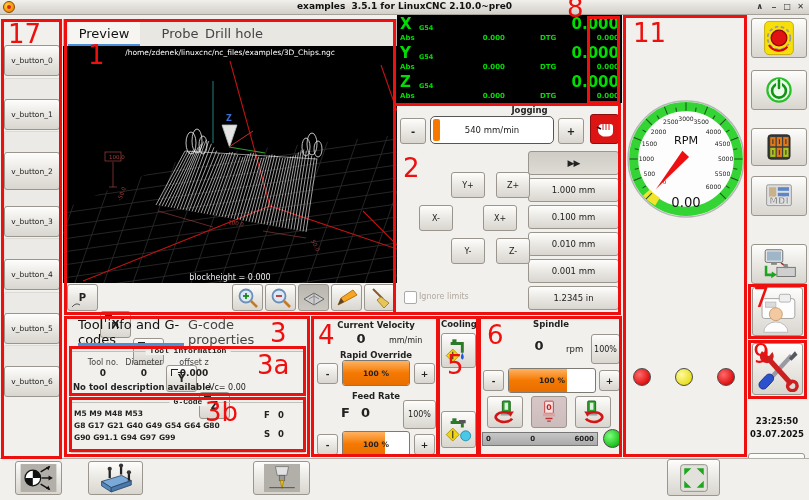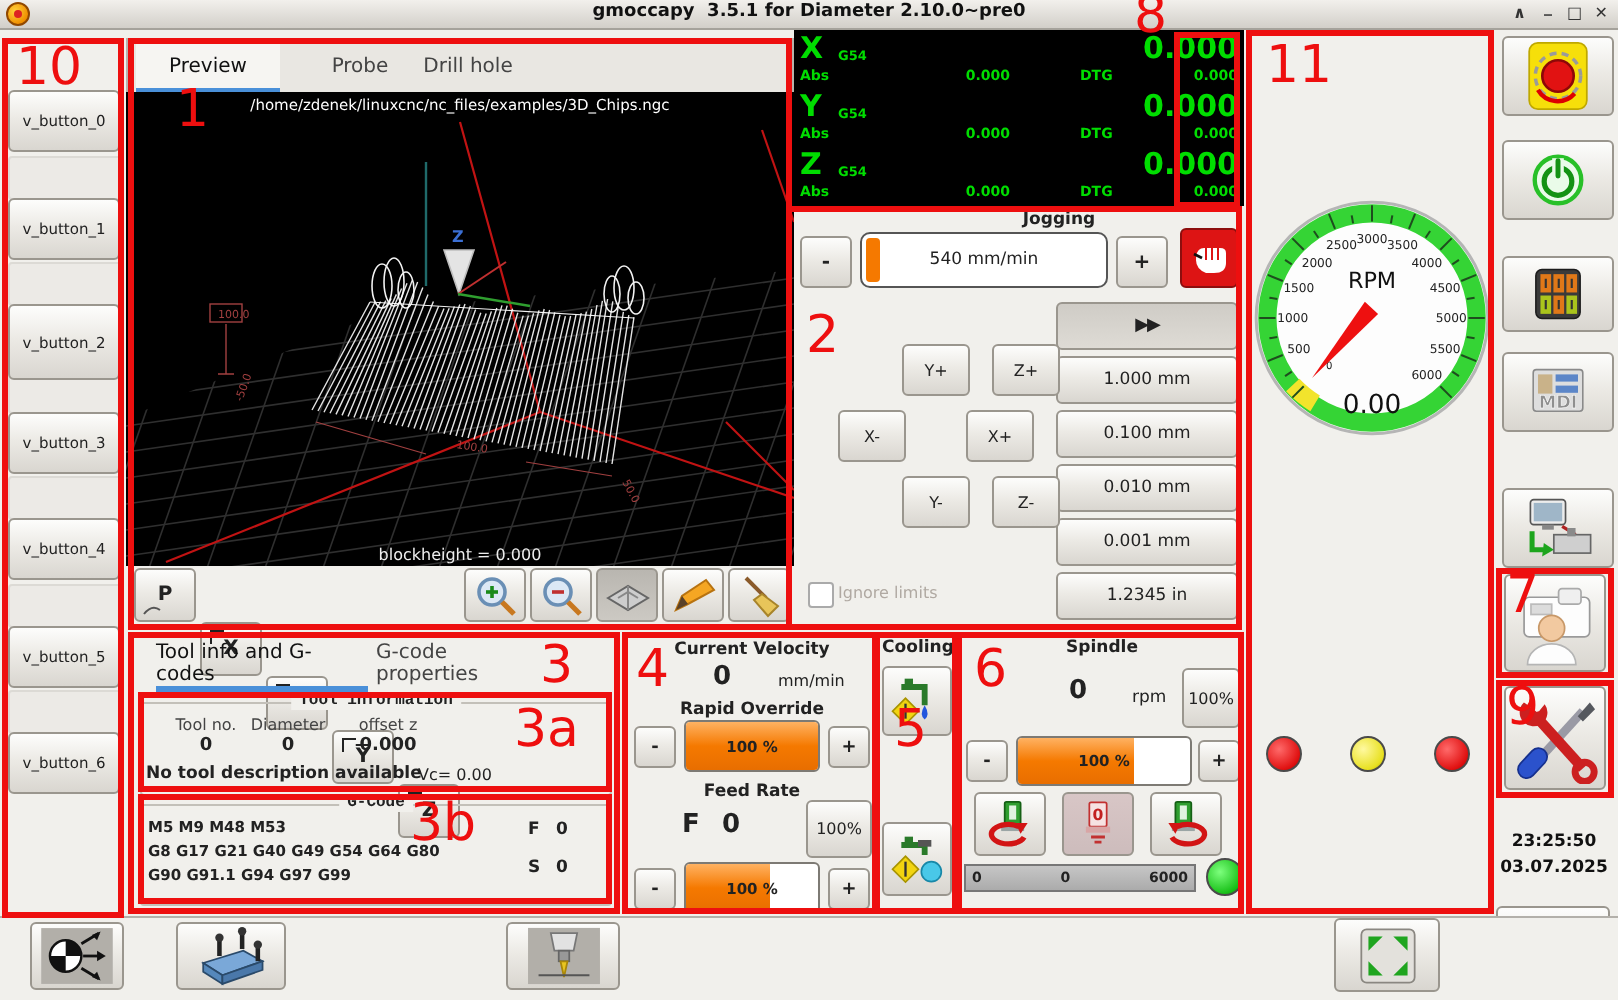--- a/index.html
+++ b/index.html
@@ -43,21 +43,21 @@
   
   .pbar{position:absolute;box-sizing:border-box;border:1px solid #7d7a74;border-radius:3px;background:#fff;
     overflow:hidden;display:flex;align-items:center;justify-content:center;font-weight:bold;font-size:7.5px;}
   .pbar .fill{position:absolute;left:0;top:0;bottom:0;background:linear-gradient(#ffb262,#f57900 50%,#e86e00);}
   .pbar span{position:relative;z-index:2;}
   .frame{position:absolute;border:1px solid #c3c0b9;border-radius:2px;}
   .frame .ftitle{position:absolute;top:-6px;left:50%;transform:translateX(-50%);background:var(--bg);
     padding:0 4px;font-weight:bold;font-size:8px;white-space:nowrap;font-family:Liberation Mono, monospace;}
   .seclabel{position:absolute;font-weight:bold;font-size:8.5px;text-align:center;}
   .tabbar-underline{position:absolute;height:3px;background:#4a90d9;}
-  .tab{position:absolute;display:flex;align-items:center;justify-content:center;font-size:10px;color:#444;}
+  .tab{position:absolute;display:flex;align-items:center;justify-content:center;font-size:13px;color:#444;}
   .tab.active{color:#111;}
   .vslot{position:absolute;left:4px;width:56px;height:20px;background:#eceae6;border:1px solid #dcdad5;border-radius:2px;}
   .led{position:absolute;border-radius:50%;border:1.5px solid #4a4a4a;}
   .cb{position:absolute;width:11px;height:11px;background:#fff;border:1px solid #aaa;border-radius:2px;}
   .dim{color:#b0a9a2;}
   svg{display:block;}
   #gauge-ticks line{stroke:#1e4d1e;stroke-width:1;}
   #floor-grid line{stroke:#2f2f2f;stroke-width:0.8;}
   #chips-wire line{stroke:#f2f2f2;stroke-width:0.7;opacity:0.95;}
   .viewbtn{font-weight:bold;font-size:10px;position:relative;}
@@ -67,21 +67,21 @@
 </head>
 <body>
 
 <div id="screen">
 
   <div class="abs" id="titlebar">
     <span class="abs" style="left:3px;top:1px;width:12px;height:12px;border-radius:50%;
       background:radial-gradient(circle at 35% 35%,#ffd23d,#f09000 70%,#c06000);border:1px solid #904800;">
       <span class="abs" style="left:3px;top:3px;width:4px;height:4px;border-radius:50%;background:#d22;"></span>
     </span>
-    <span class="t">gmoccapy  3.5.1 for Diameter 2.10.0~pre0</span>
+    <span class="t">examples  3.5.1 for LinuxCNC 2.10.0~pre0</span>
     <span class="wctl" style="right:46px;">∧</span>
     <span class="wctl" style="right:33px;top:-1px;">_</span>
     <span class="wctl" style="right:18px;">□</span>
     <span class="wctl" style="right:5px;">✕</span>
   </div>
 
   <div class="abs" style="left:0;top:15px;width:63px;height:443px;">
     <div class="vslot" style="top:63px;"></div>
     <div class="vslot" style="top:116px;"></div>
     <div class="vslot" style="top:170px;"></div>
@@ -664,21 +664,21 @@
     <svg width="36" height="32" viewBox="0 0 40 36">
       <rect x="5" y="3" width="30" height="30" rx="3" fill="#e3e1dc" stroke="#8a8781"></rect>
       <polygon points="9,7 17,7 9,15" fill="#1fa51f"></polygon>
       <polygon points="31,7 31,15 23,7" fill="#1fa51f"></polygon>
       <polygon points="9,29 9,21 17,29" fill="#1fa51f"></polygon>
       <polygon points="31,29 23,29 31,21" fill="#1fa51f"></polygon>
     </svg>
   </div>
 
   <div class="ann" style="left:1px;top:19px;width:61px;height:440px;"></div>
-  <div class="annum" style="left:8px;top:21px;">10</div>
+  <div class="annum" style="left:8px;top:21px;">17</div>
 
   <div class="ann" style="left:64px;top:19px;width:332px;height:296px;"></div>
   <div class="annum" style="left:88px;top:42px;">1</div>
 
   <div class="ann" style="left:587px;top:16px;width:33px;height:88px;"></div>
   <div class="annum" style="left:567px;top:-5px;">8</div>
 
   <div class="ann" style="left:393px;top:103px;width:228px;height:212px;"></div>
   <div class="annum" style="left:403px;top:155px;">2</div>
 

